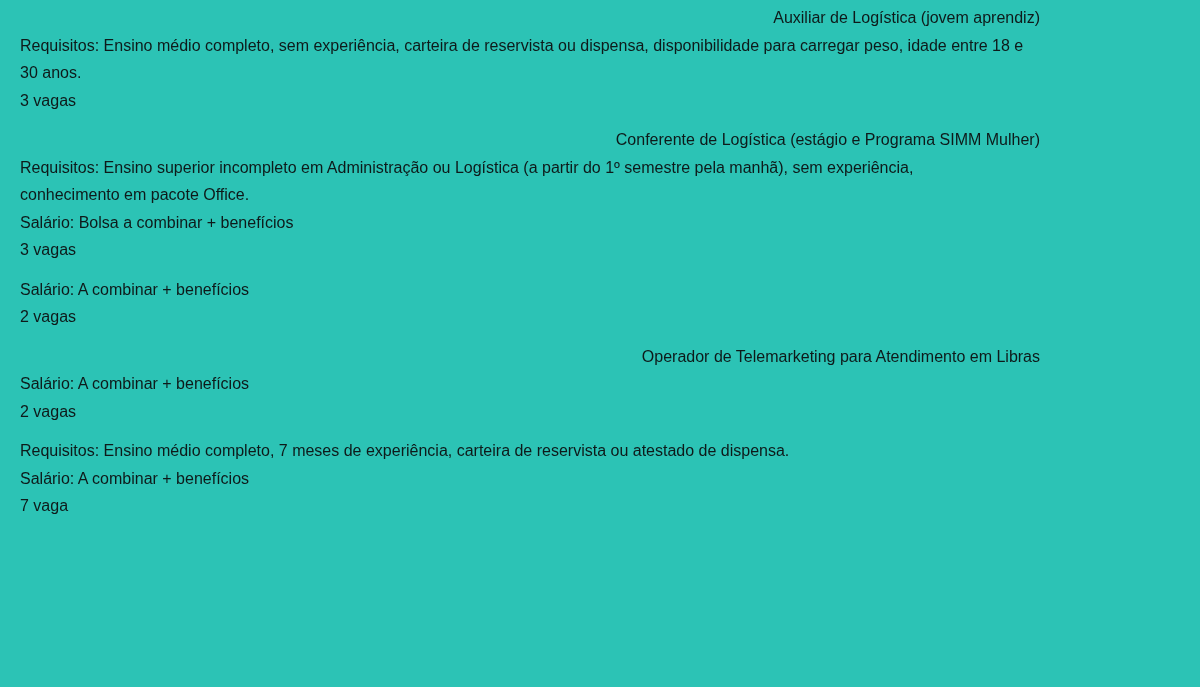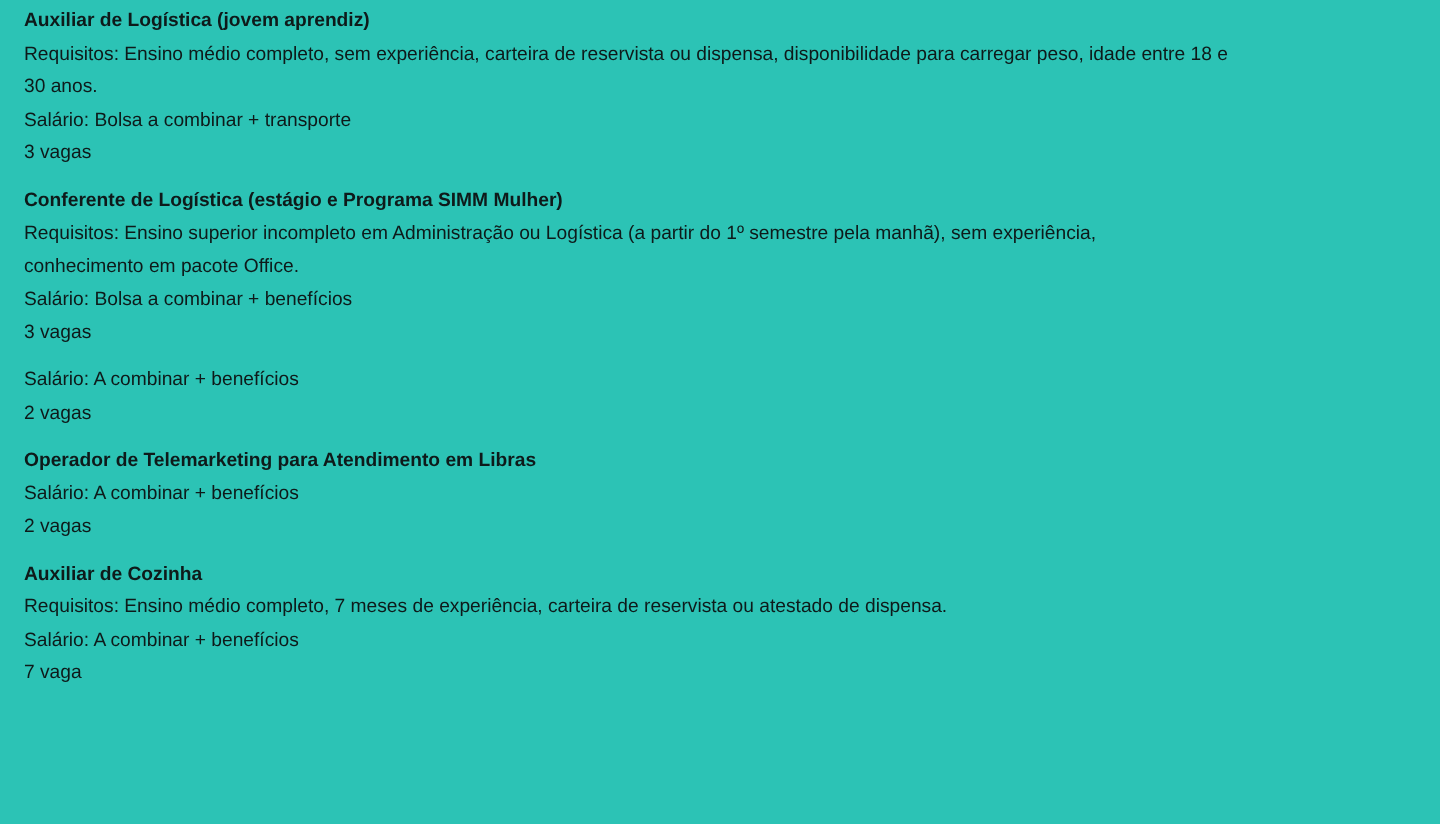--- a/index.html
+++ b/index.html
@@ -24,32 +24,32 @@
     .job {
       margin: 0 0 12px 0;
     }
     .job p {
       margin: 0;
       font-size: 16px;
       line-height: 27.5px;
       max-width: 1020px;
     }
     .job .title {
-      font-weight: bold;
+      font-weight: normal;
+      text-align: right;
     }
   </style>
 </head>
 <body>
 
 <div class="page">
 
   <div class="job">
     <p class="title">Auxiliar de Logística (jovem aprendiz)</p>
     <p>Requisitos: Ensino médio completo, sem experiência, carteira de reservista ou dispensa, disponibilidade para carregar peso, idade entre 18 e 30 anos.</p>
-    <p>Salário: Bolsa a combinar + transporte</p>
     <p>3 vagas</p>
   </div>
 
   <div class="job">
     <p class="title">Conferente de Logística (estágio e Programa SIMM Mulher)</p>
     <p style="max-width:940px">Requisitos: Ensino superior incompleto em Administração ou Logística (a partir do 1º semestre pela manhã), sem experiência, conhecimento em pacote Office.</p>
     <p>Salário: Bolsa a combinar + benefícios</p>
     <p>3 vagas</p>
   </div>
 
@@ -58,19 +58,18 @@
     <p>2 vagas</p>
   </div>
 
   <div class="job">
     <p class="title">Operador de Telemarketing para Atendimento em Libras</p>
     <p>Salário: A combinar + benefícios</p>
     <p>2 vagas</p>
   </div>
 
   <div class="job">
-    <p class="title">Auxiliar de Cozinha</p>
     <p>Requisitos: Ensino médio completo, 7 meses de experiência, carteira de reservista ou atestado de dispensa.</p>
     <p>Salário: A combinar + benefícios</p>
     <p>7 vaga</p>
   </div>
 
 </div>
 
 </body></html>

